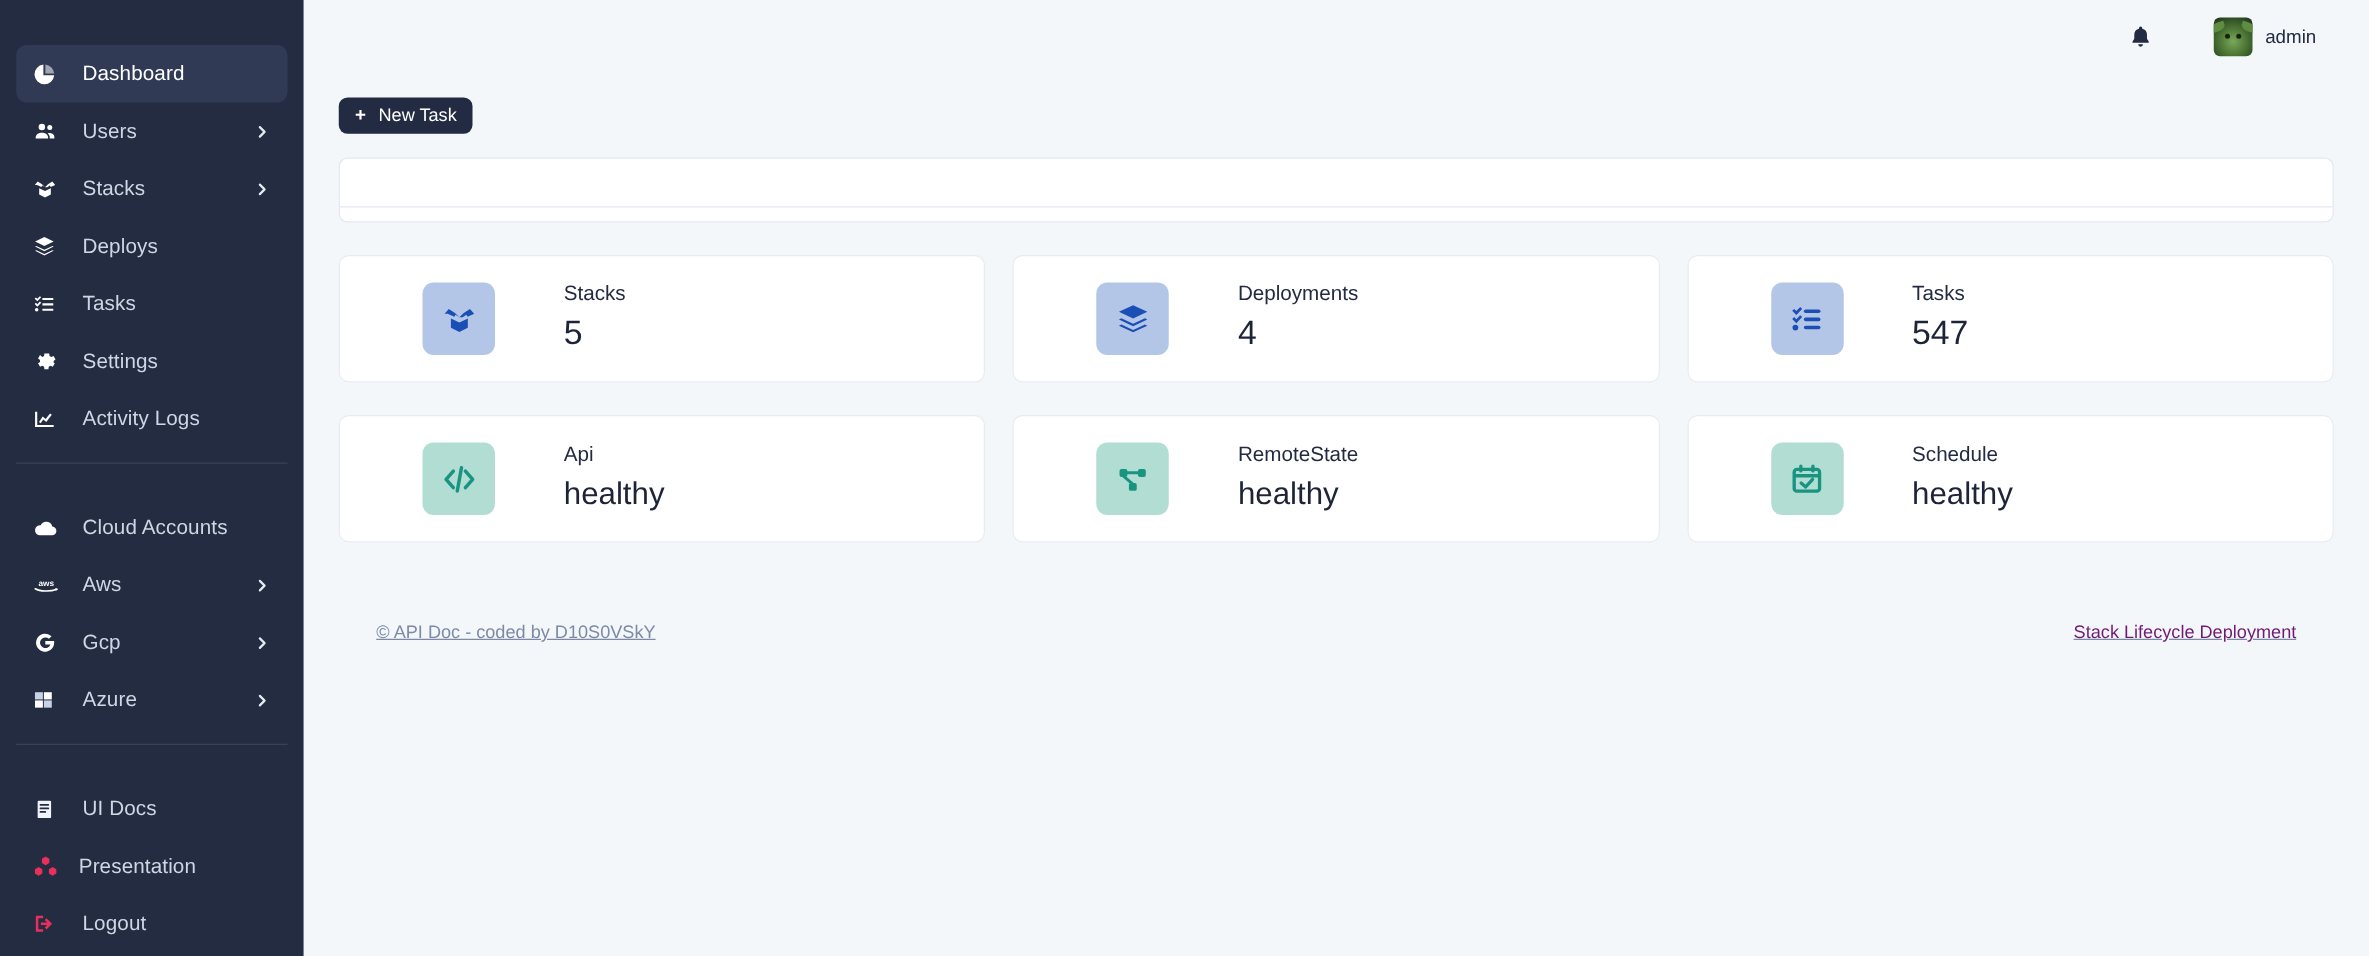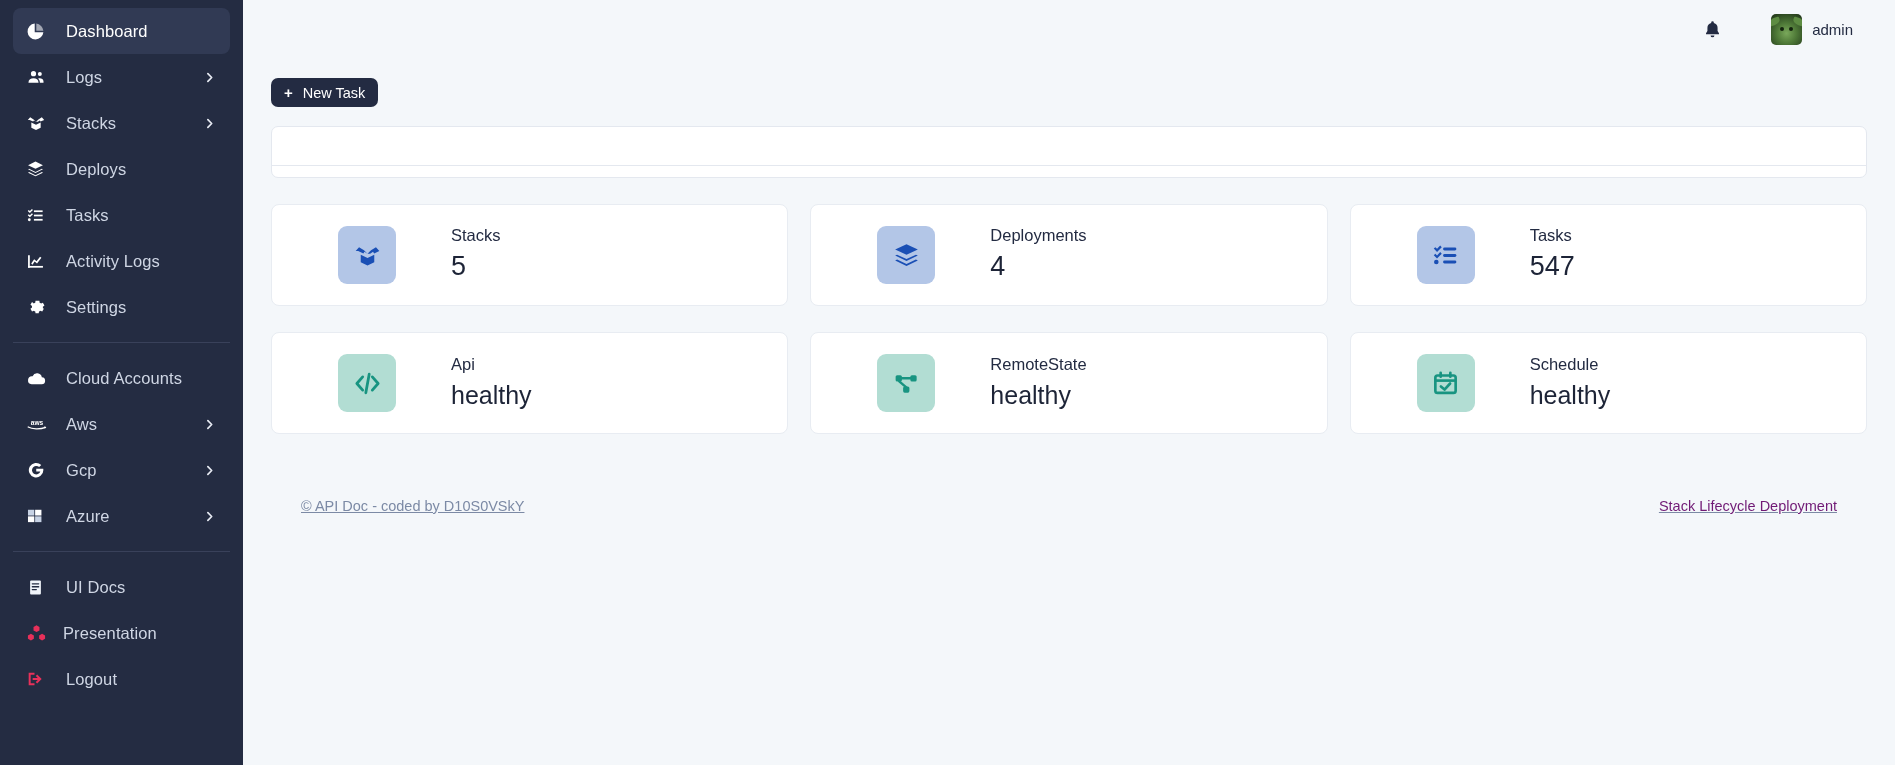--- a/index.html
+++ b/index.html
@@ -13,21 +13,21 @@
 
   
   .sidebar {
     width: 243px; flex: 0 0 243px;
     background: #242c42;
     height: 765px;
     padding: 8px 0 0 0;
     position: relative;
     overflow: hidden;
   }
-  .nav-group { padding: 0 13px; }
+  .nav-group { padding: 0 13px; margin-top: 28px; }
   .nav-item {
     display: flex; align-items: center;
     height: 46px;
     padding: 0 14px 0 13px;
     border-radius: 8px;
     color: #cfd6e4;
     font-size: 16.5px;
     cursor: pointer;
     margin-bottom: 0px;
     position: relative;
@@ -165,21 +165,21 @@
 
       <div class="nav-item">
         <span class="nav-ico">
           <svg width="20" height="20" viewBox="0 0 24 24" fill="currentColor">
               <circle cx="9" cy="8" r="3.1"></circle>
               <circle cx="16.6" cy="8.4" r="2.4"></circle>
               <path d="M3 18.4c0-3.1 2.7-4.9 6-4.9s6 1.8 6 4.9v.6H3v-.6z"></path>
               <path d="M16.2 13.6c2.6 0 4.8 1.4 4.8 3.9v1.5h-4.4v-.6c0-1.9-.8-3.4-2-4.4.5-.3 1-.4 1.6-.4z"></path>
             </svg>
         </span>
-        <span class="nav-label">Logs</span>
+        <span class="nav-label">Users</span>
         <span class="chev">
           <svg width="13" height="13" viewBox="0 0 24 24" fill="none" stroke="currentColor" stroke-width="3.2" stroke-linecap="round" stroke-linejoin="round">
               <polyline points="9 5 16 12 9 19"></polyline>
             </svg>
         </span>
       </div>
 
       <div class="nav-item">
         <span class="nav-ico">
           <svg width="20" height="20" viewBox="0 0 24 24" fill="currentColor">
@@ -216,35 +216,35 @@
               <path d="M2.2 11.6 3.5 10.4l1.4 1.4 2.6-2.7 1.3 1.2-3.9 4z"></path>
               <circle cx="4.2" cy="17.4" r="1.8"></circle>
             </svg>
         </span>
         <span class="nav-label">Tasks</span>
       </div>
 
       <div class="nav-item">
         <span class="nav-ico">
           <svg width="19" height="19" viewBox="0 0 24 24" fill="currentColor">
+              <path d="M12 8.4a3.6 3.6 0 1 0 0 7.2 3.6 3.6 0 0 0 0-7.2zm9.3 4.6.1-1-.1-1 2-1.5-2-3.4-2.3.9a7.9 7.9 0 0 0-1.8-1l-.3-2.4H12l-.3 2.4c-.6.2-1.2.6-1.8 1L7.6 5 5.6 8.5l2 1.5-.1 1 .1 1-2 1.5 2 3.4 2.3-.9c.6.4 1.2.8 1.8 1l.3 2.4h4.1l.3-2.4c.6-.2 1.2-.6 1.8-1l2.3.9 2-3.4-2-1.5z"></path>
+            </svg>
+        </span>
+        <span class="nav-label">Settings</span>
+      </div>
+
+      <div class="nav-item">
+        <span class="nav-ico">
+          <svg width="19" height="19" viewBox="0 0 24 24" fill="currentColor">
               <path d="M2.6 4.2h2.2v15.6H2.6z"></path>
               <path d="M2.6 17.6h18.8v2.2H2.6z"></path>
               <path d="M6.6 14.6 10.3 9l3 2.6 4.4-5.6 1.8 1.4-5.6 7.2-3-2.6-2.7 4z"></path>
             </svg>
         </span>
         <span class="nav-label">Activity Logs</span>
-      </div>
-
-      <div class="nav-item">
-        <span class="nav-ico">
-          <svg width="19" height="19" viewBox="0 0 24 24" fill="currentColor">
-              <path d="M12 8.4a3.6 3.6 0 1 0 0 7.2 3.6 3.6 0 0 0 0-7.2zm9.3 4.6.1-1-.1-1 2-1.5-2-3.4-2.3.9a7.9 7.9 0 0 0-1.8-1l-.3-2.4H12l-.3 2.4c-.6.2-1.2.6-1.8 1L7.6 5 5.6 8.5l2 1.5-.1 1 .1 1-2 1.5 2 3.4 2.3-.9c.6.4 1.2.8 1.8 1l.3 2.4h4.1l.3-2.4c.6-.2 1.2-.6 1.8-1l2.3.9 2-3.4-2-1.5z"></path>
-            </svg>
-        </span>
-        <span class="nav-label">Settings</span>
       </div>
     </div>
 
     <div class="nav-sep"></div>
 
     <div class="nav-group">
 
       <div class="nav-item">
         <span class="nav-ico">
           <svg width="21" height="21" viewBox="0 0 24 24" fill="currentColor">

